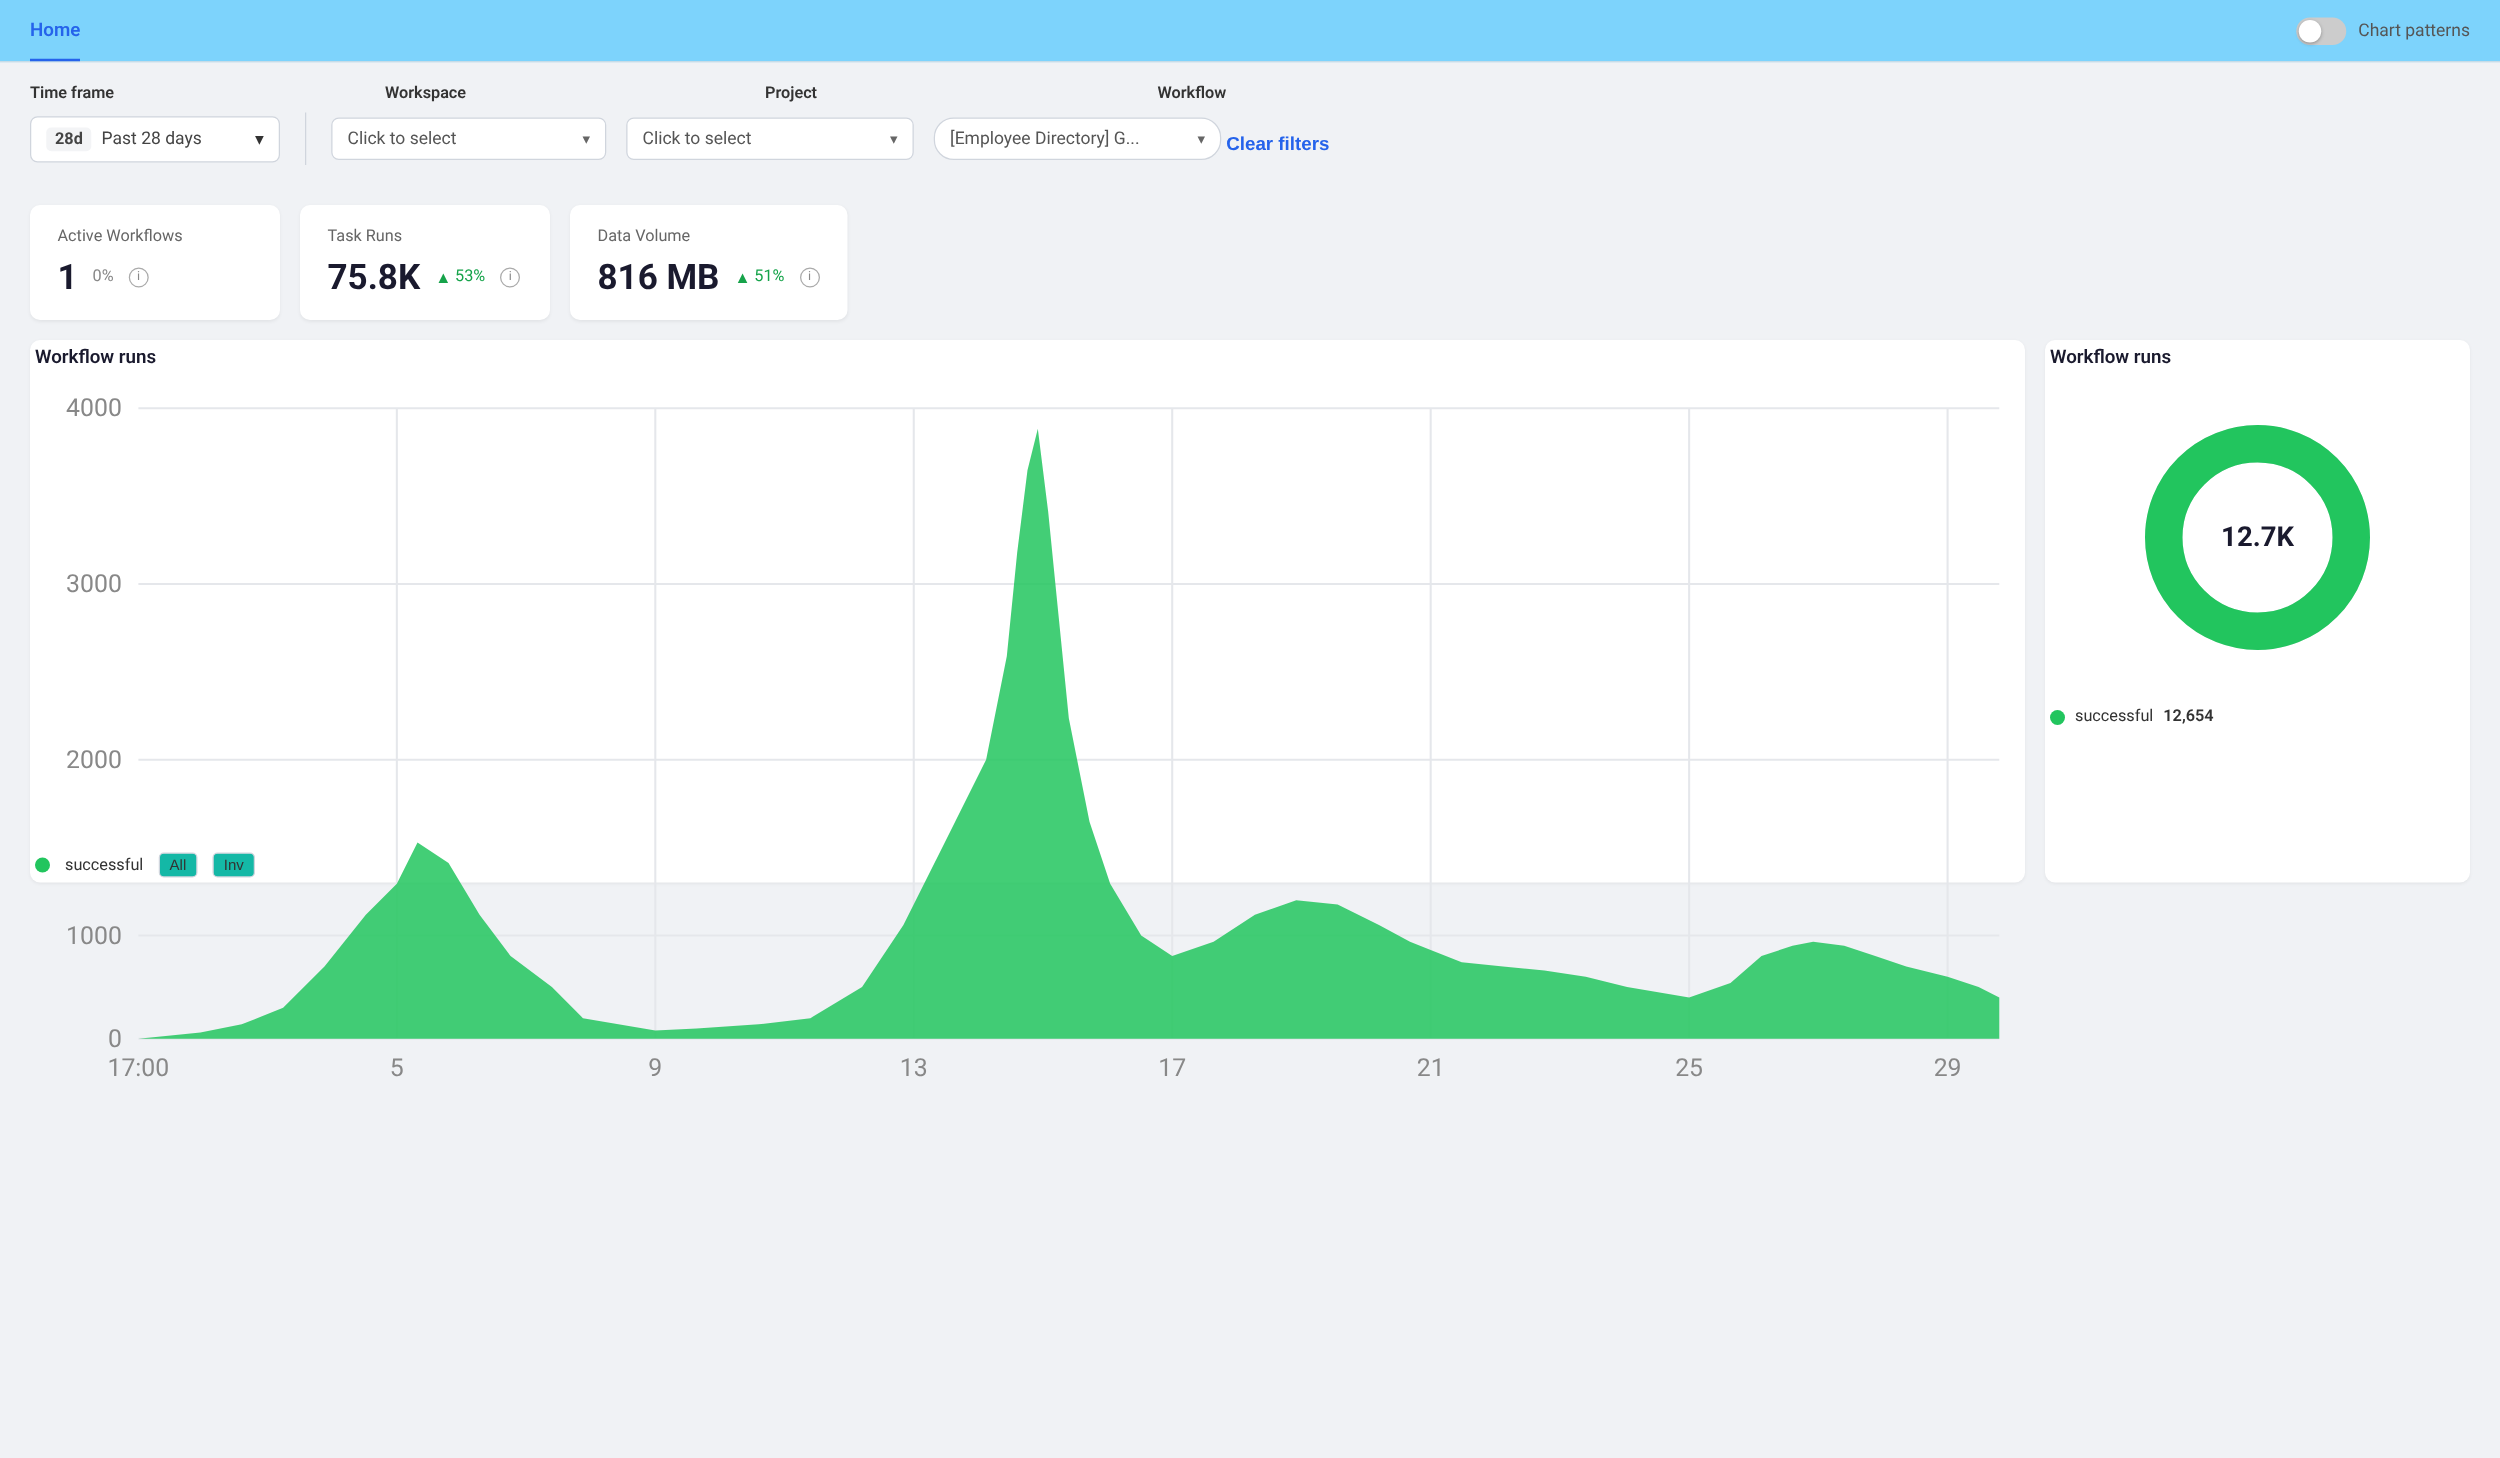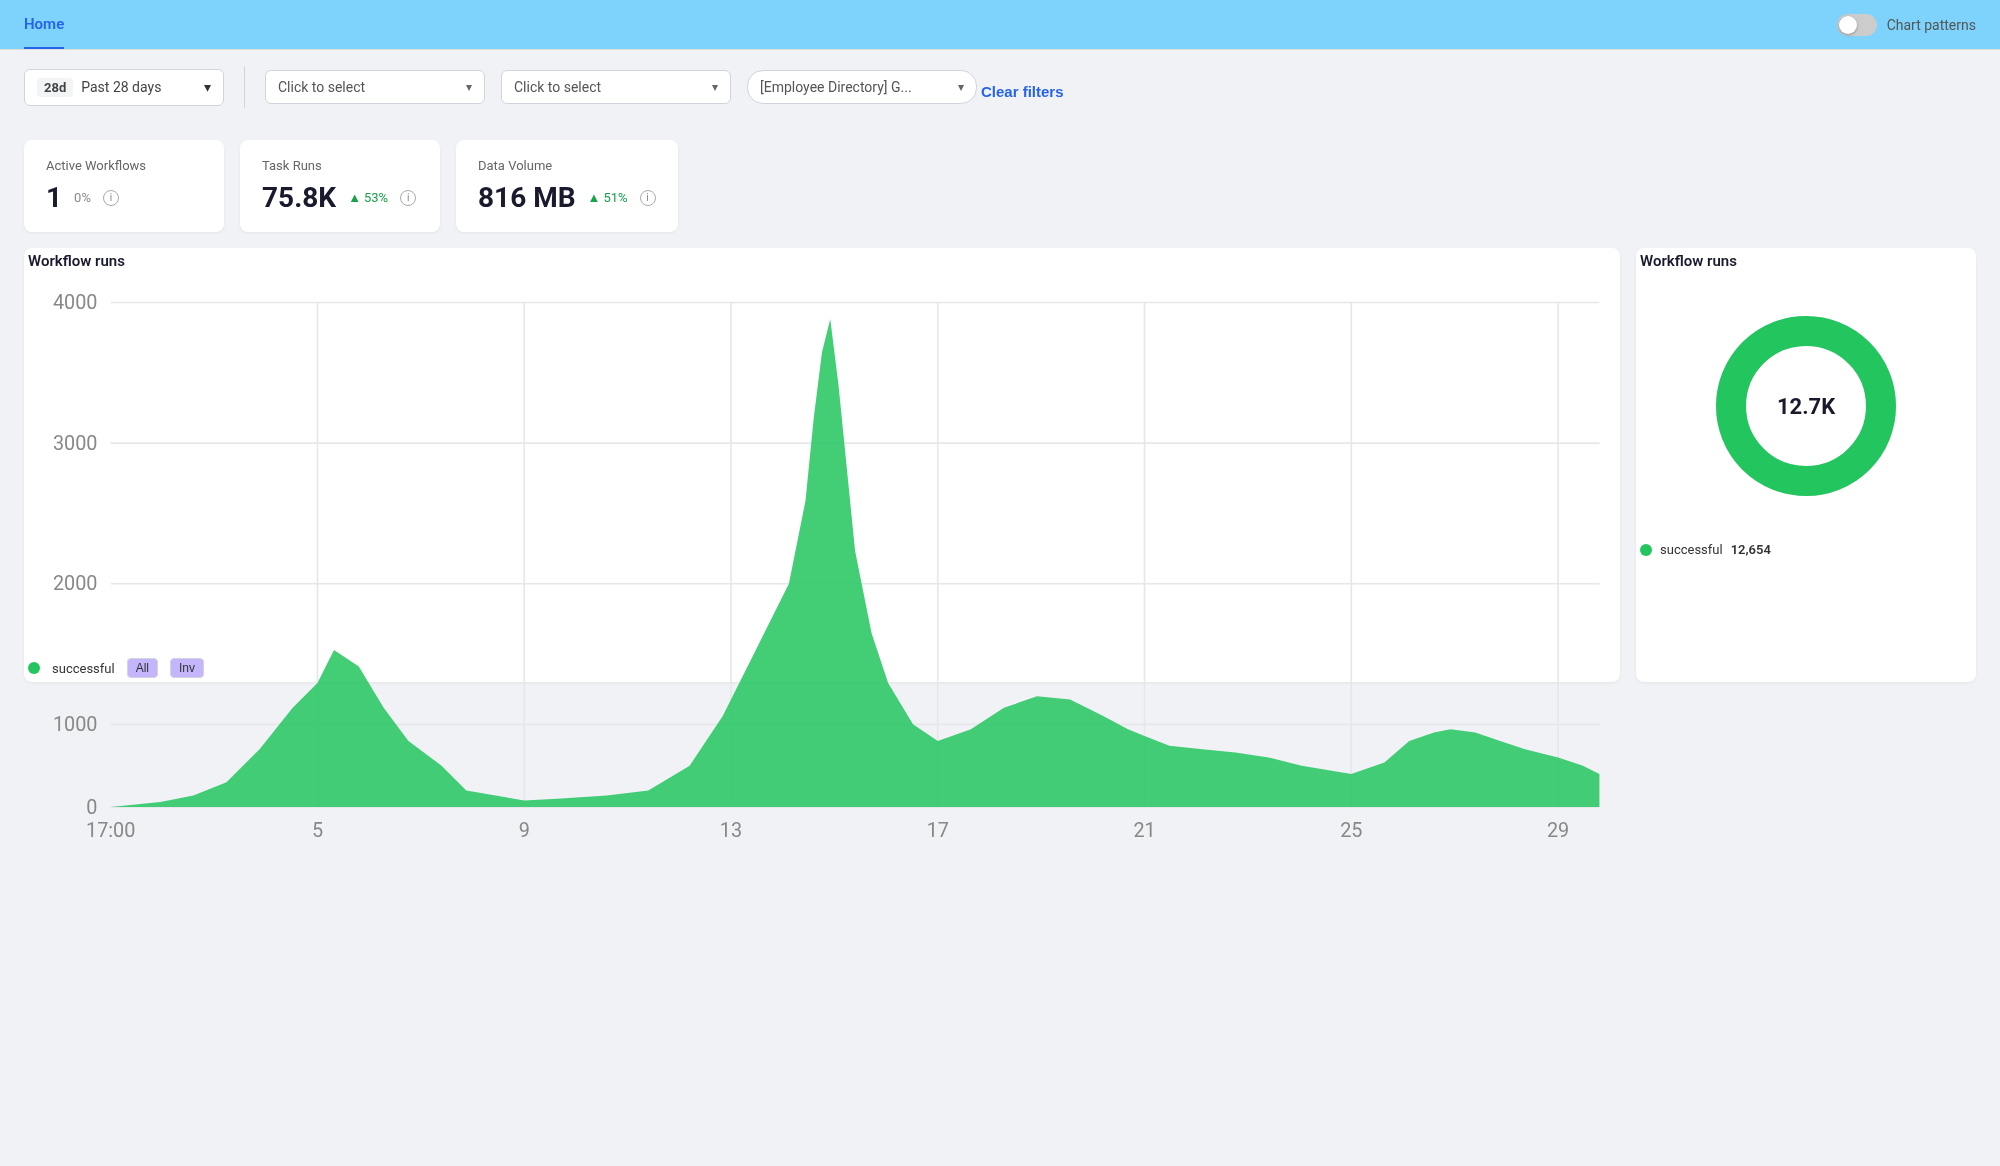--- a/index.html
+++ b/index.html
@@ -226,21 +226,21 @@
       font-size: 13px;
       color: #333;
     }
     .legend-btn {
       border: 1px solid #d0d5dd;
       border-radius: 4px;
       padding: 2px 8px;
       font-size: 12px;
       color: #333;
       cursor: pointer;
-      background: #c4b5fd;
+      background: #14b8a6;
     }
     .donut-container {
       display: flex;
       align-items: center;
       justify-content: center;
       padding: 20px 0;
     }
     .donut-legend {
       display: flex;
       align-items: center;
@@ -275,20 +275,37 @@
     <div class="nav-tab">Home</div>
     <div class="chart-patterns-toggle">
       <div class="toggle-switch">
         <div class="toggle-knob"></div>
       </div>
       <span class="toggle-label">Chart patterns</span>
     </div>
   </div>
 
   <div class="filters-container">
+    <div class="filters-header-row">
+      <div style="width:200px">
+        <span class="filter-label">Time frame</span>
+      </div>
+      <div style="width:20px"></div>
+      <div style="width:220px">
+        <span class="filter-label">Workspace</span>
+      </div>
+      <div style="width:20px"></div>
+      <div style="width:230px">
+        <span class="filter-label">Project</span>
+      </div>
+      <div style="width:20px"></div>
+      <div style="width:230px">
+        <span class="filter-label">Workflow</span>
+      </div>
+    </div>
     <div style="display:flex; align-items:center; gap:0; padding-bottom:16px;">
 
       <div class="timeframe-dropdown">
         <span class="timeframe-badge">28d</span>
         <span style="font-size:14px; color:#444;">Past 28 days</span>
         <span class="chevron" style="margin-left:auto;">▾</span>
       </div>
       <div class="divider-vertical"></div>
 
       <div class="filter-dropdown workspace-dropdown">

